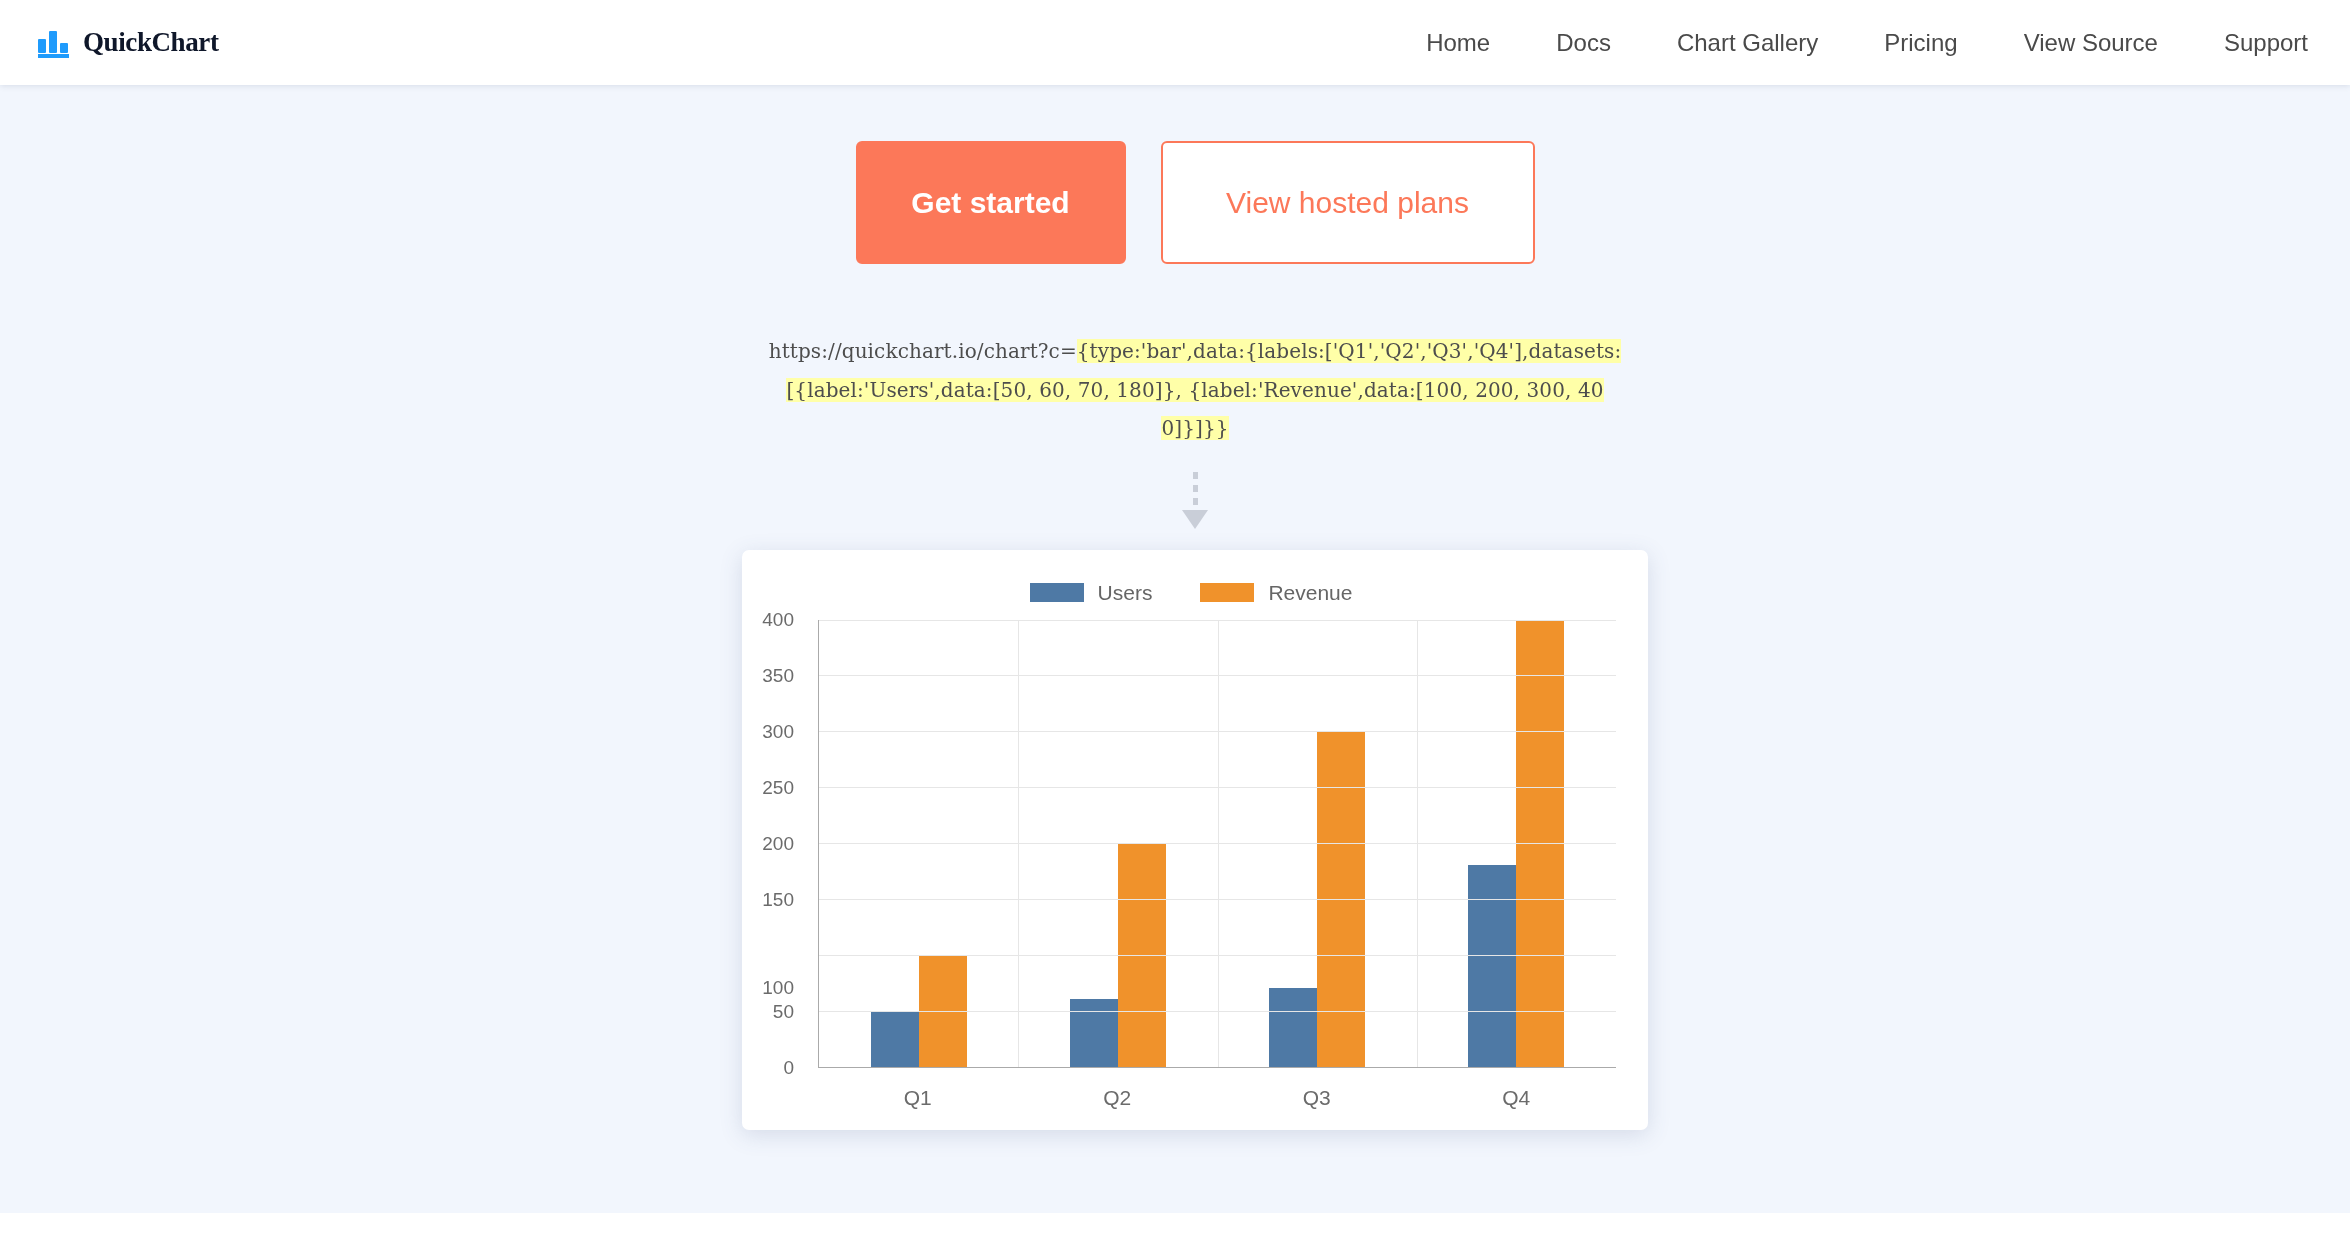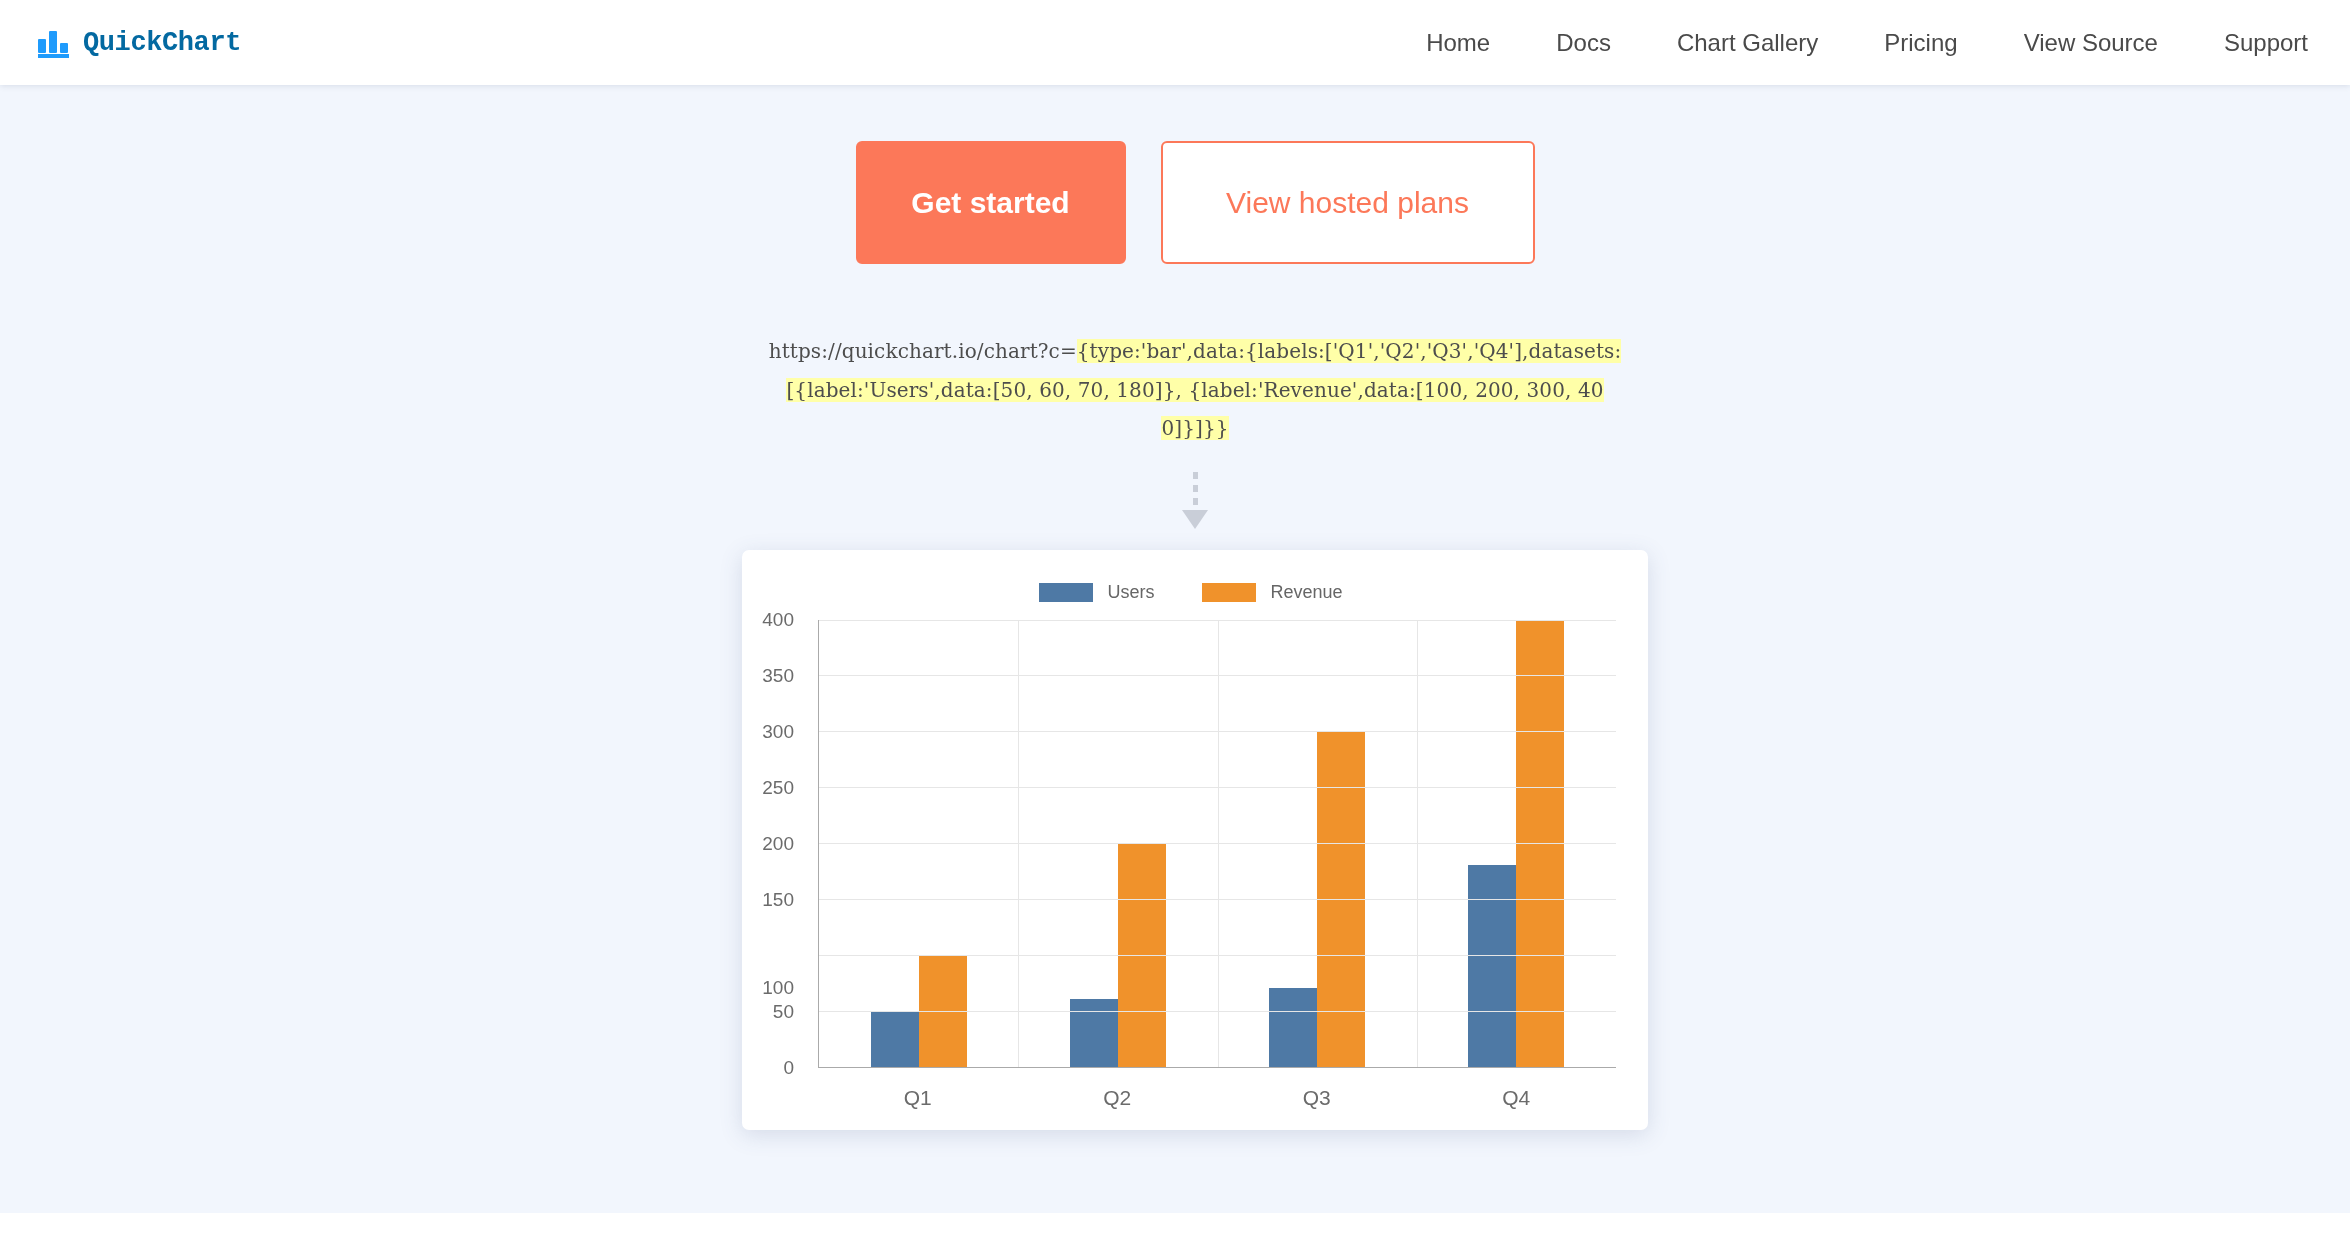--- a/index.html
+++ b/index.html
@@ -52,24 +52,24 @@
   .brand-logo .bar.b2 { left: 11px; width: 8px; height: 22px; }
   .brand-logo .bar.b3 { left: 22px; width: 8px; height: 10px; }
   .brand-logo .base {
     position: absolute;
     left: 0; bottom: 0;
     width: 31px; height: 4px;
     background: #1f9bfc;
   }
 
   .brand-name {
-    font-family: Liberation Mono, monospace;
+    font-family: Liberation Serif, serif;
     font-size: 27px;
     font-weight: 700;
-    color: #0369a1;
+    color: #0f172a;
     letter-spacing: -0.4px;
   }
 
   .main-nav {
     display: flex;
     align-items: center;
   }
   .nav-link {
     font-size: 24px;
     color: #4a4a4a;
@@ -190,21 +190,21 @@
     display: flex;
     align-items: center;
     gap: 14px;
   }
   .legend-swatch {
     width: 54px;
     height: 19px;
     flex: none;
   }
   .legend-text {
-    font-size: 18px;
+    font-size: 21px;
     color: #666666;
   }
 
   
   .plot-wrap {
     flex: 1;
     display: flex;
     padding-top: 6px;
   }
   .y-axis {

